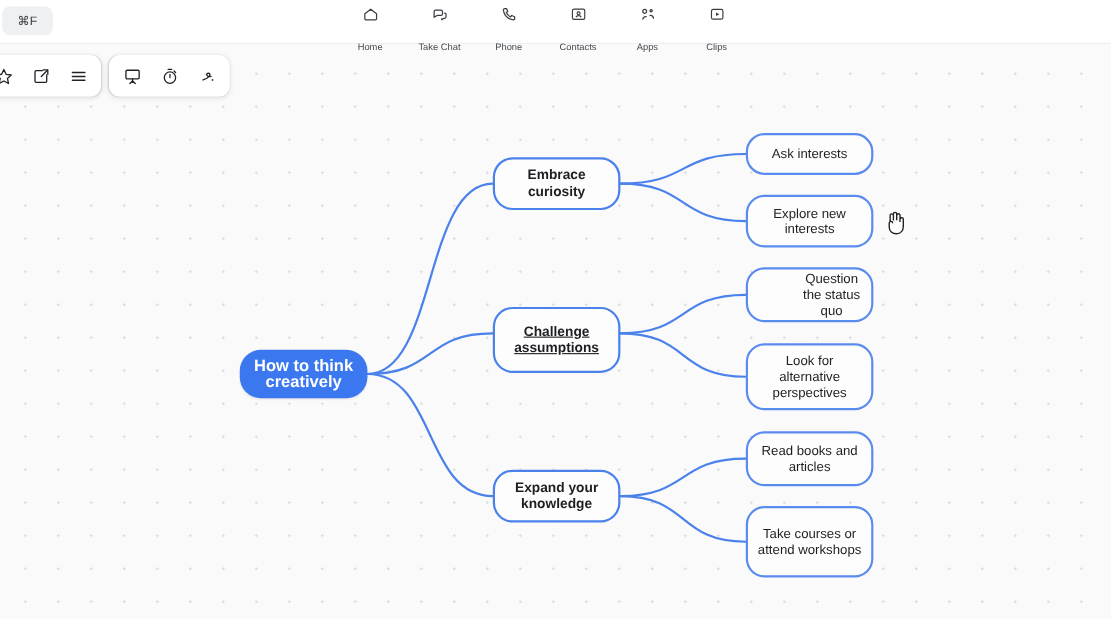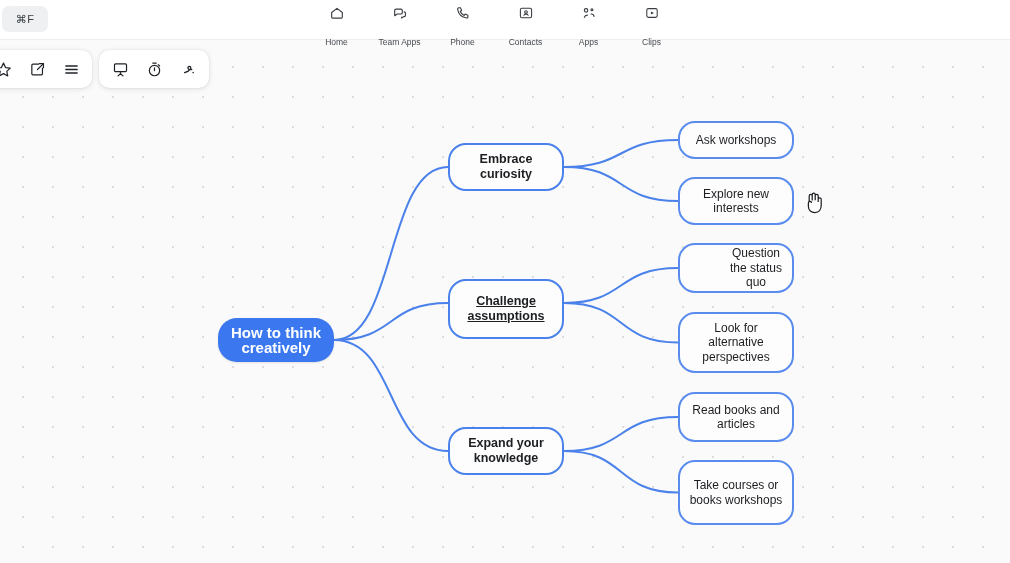--- a/index.html
+++ b/index.html
@@ -124,21 +124,21 @@
           </div>
           <div class="nav-lbl">Home</div>
         </div>
         <div class="nav-item">
           <div class="nav-ico">
             <svg width="16" height="16" viewBox="0 0 24 24" fill="none" stroke="currentColor" stroke-width="1.7" stroke-linejoin="round">
               <path d="M4 8.2a2 2 0 0 1 2-2h7.4a2 2 0 0 1 2 2v3.3a2 2 0 0 1-2 2H8l-4 2.6z"></path>
               <path d="M17.6 10.3h.6a2 2 0 0 1 2 2v3.2a2 2 0 0 1-2 2h-.9l-2.8 2.1v-2.1"></path>
             </svg>
           </div>
-          <div class="nav-lbl">Team Apps</div>
+          <div class="nav-lbl">Take Chat</div>
         </div>
         <div class="nav-item">
           <div class="nav-ico">
             <svg width="16" height="16" viewBox="0 0 24 24" fill="none" stroke="currentColor" stroke-width="1.7" stroke-linejoin="round">
               <path d="M5.6 4.2h2.6l1.7 4-2 1.5a11.5 11.5 0 0 0 5.9 5.9l1.5-2 4 1.7v2.6c0 1-.8 1.8-1.8 1.6C10.4 18.7 5.3 13.6 4 7.1c-.2-1.5.6-2.9 1.6-2.9z"></path>
             </svg>
           </div>
           <div class="nav-lbl">Phone</div>
         </div>
         <div class="nav-item">
@@ -195,36 +195,36 @@
           <div class="node node-branch" style="left: 448px; top: 103px; width: 116px; height: 48px;">
             <span>Embrace curiosity</span>
           </div>
           <div class="node node-branch" style="left: 448px; top: 239px; width: 116px; height: 60px; text-decoration: underline;">
             <span>Challenge assumptions</span>
           </div>
           <div class="node node-branch" style="left: 448px; top: 387px; width: 116px; height: 48px;">
             <span>Expand your knowledge</span>
           </div>
           <div class="node node-leaf" style="left: 678px; top: 81px; width: 116px; height: 38px;">
-            <span>Ask workshops</span>
+            <span>Ask interests</span>
           </div>
           <div class="node node-leaf" style="left: 678px; top: 137px; width: 116px; height: 48px;">
             <span>Explore new interests</span>
           </div>
           <div class="node node-leaf" style="left: 678px; top: 203px; width: 116px; height: 50px; padding-left: 40px;">
             <span>Question the status quo</span>
           </div>
           <div class="node node-leaf" style="left: 678px; top: 272px; width: 116px; height: 61px;">
             <span>Look for alternative perspectives</span>
           </div>
           <div class="node node-leaf" style="left: 678px; top: 352px; width: 116px; height: 50px;">
             <span>Read books and articles</span>
           </div>
           <div class="node node-leaf" style="left: 678px; top: 420px; width: 116px; height: 65px;">
-            <span>Take courses or books workshops</span>
+            <span>Take courses or attend workshops</span>
           </div>
         </div>
     </div>
 
     <div class="cursor" id="cursor" style="left: 804px; top: 152px;">
       <svg width="20" height="22" viewBox="0 0 20 22">
         <path d="M5.2 9.4V3.9a1.5 1.5 0 0 1 3 0v4.6m0-.6V2.6a1.5 1.5 0 0 1 3 0v5.6m0-.5V3.8a1.5 1.5 0 0 1 3 0v6.1m0-2.5a1.5 1.5 0 0 1 3 0v6.2c0 4-2.4 6.9-6.2 6.9-3.7 0-6.6-2.1-6.6-6V11c0-1 .7-1.7 1.6-1.7.9 0 1.5.7 1.5 1.6" fill="#ffffff" stroke="#1d1f23" stroke-width="1.25" stroke-linejoin="round"></path>
       </svg>
     </div>
   </div>

